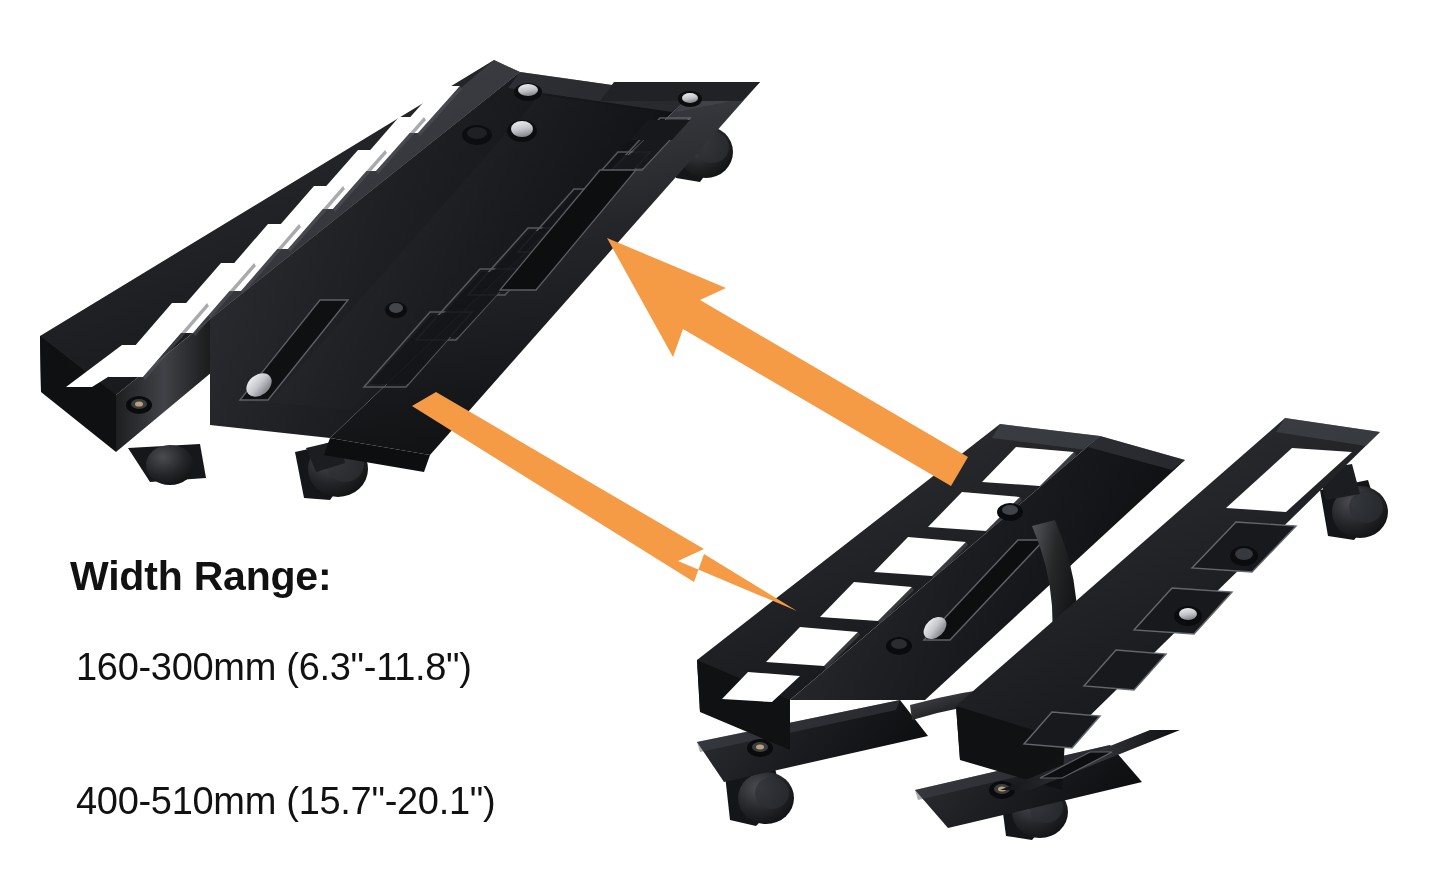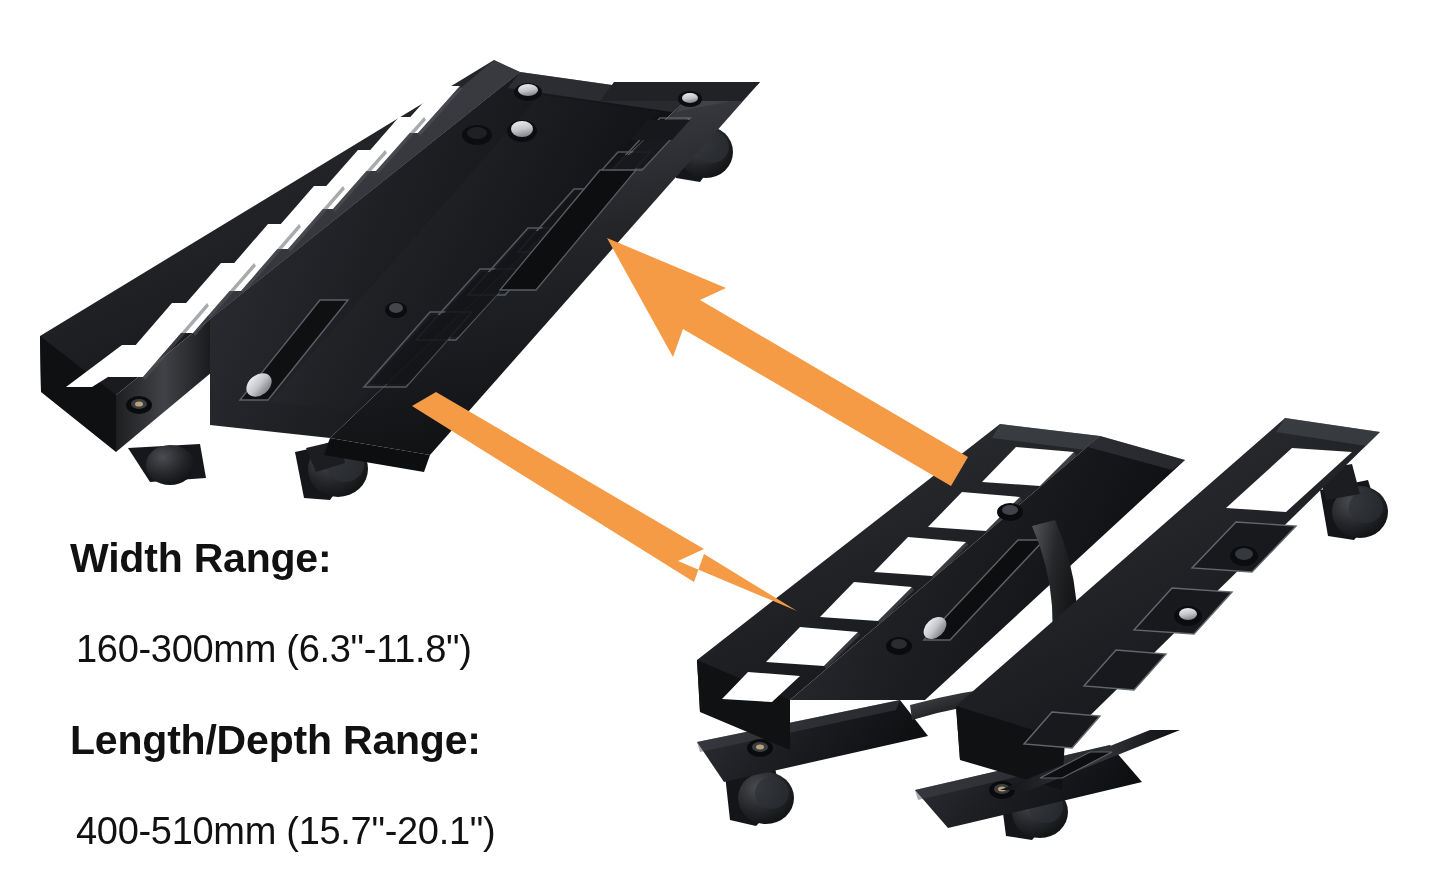--- a/index.html
+++ b/index.html
@@ -15,21 +15,21 @@
     background: #ffffff;
     overflow: hidden;
     font-family: "Liberation Sans", sans-serif;
   }
   .layer { position: absolute; top: 0; left: 0; width: 1445px; height: 894px; }
 
   
   .spec-block {
     position: absolute;
     left: 70px;
-    top: 534px;
+    top: 552px;
     width: 560px;
   }
   .spec-heading {
     font-family: "Liberation Sans", sans-serif;
     font-weight: bold;
     font-size: 41px;
     line-height: 48px;
     letter-spacing: -0.2px;
     color: #111111;
     margin: 0;
@@ -346,18 +346,17 @@
     <g>
       <path d="M797 611 L678 561 L704 549 L436 392 L412 406 L694 582 L704 554 Z" fill="#F59A45"></path>
     </g>
   </svg>
 
   <div class="spec-block">
     <div class="spec-heading">Width Range:</div>
     <div class="gap-a"></div>
     <div class="spec-value">160-300mm (6.3"-11.8")</div>
     <div class="gap-b"></div>
-    <div class="spec-heading">Length/Depth Range:</div>
     <div class="gap-a"></div>
     <div class="spec-value">400-510mm (15.7"-20.1")</div>
   </div>
 
 </div>
 
 </body></html>

